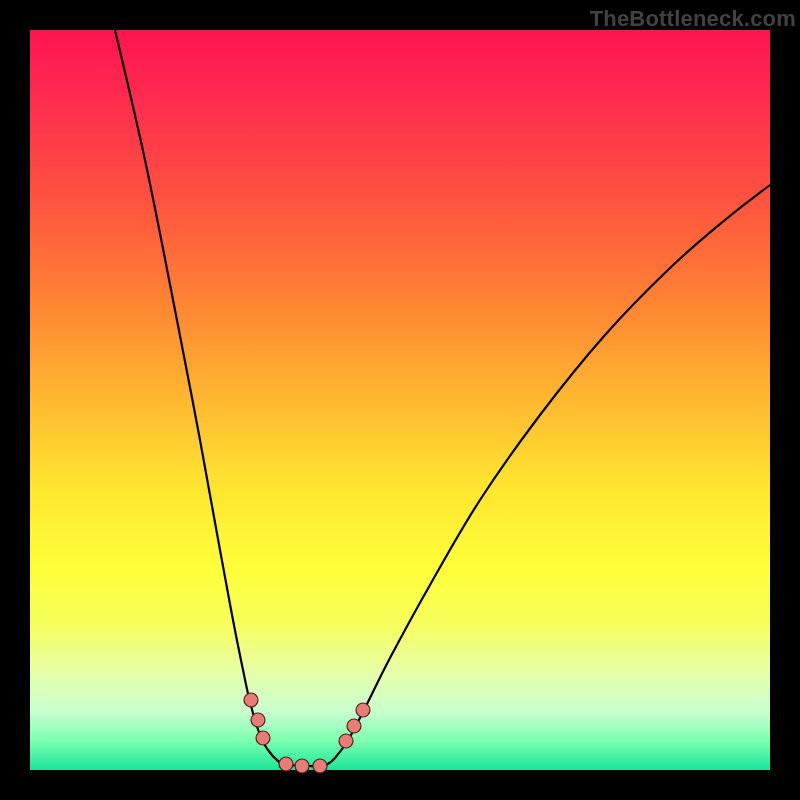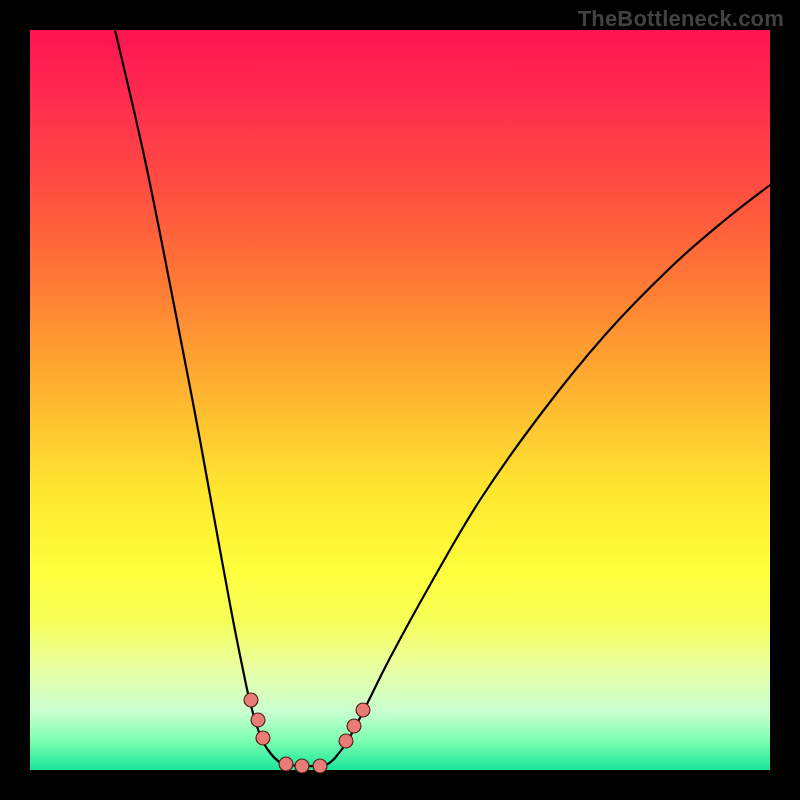--- a/index.html
+++ b/index.html
@@ -36,21 +36,21 @@
       #f6ff5a 80%,
       #e9ffa0 86%,
       #caffd0 92%,
       #7dffb0 96%,
       #19e59a 100%
     );
   }
   .watermark {
     position: absolute;
     top: 6px;
-    right: 16px;
+    right: 4px;
     font-family: Arial, Helvetica, sans-serif;
     font-size: 22px;
     font-weight: 600;
     color: #424242;
     letter-spacing: 0.2px;
   }
   svg.curves {
     position: absolute;
     left: 0;
     top: 0;

